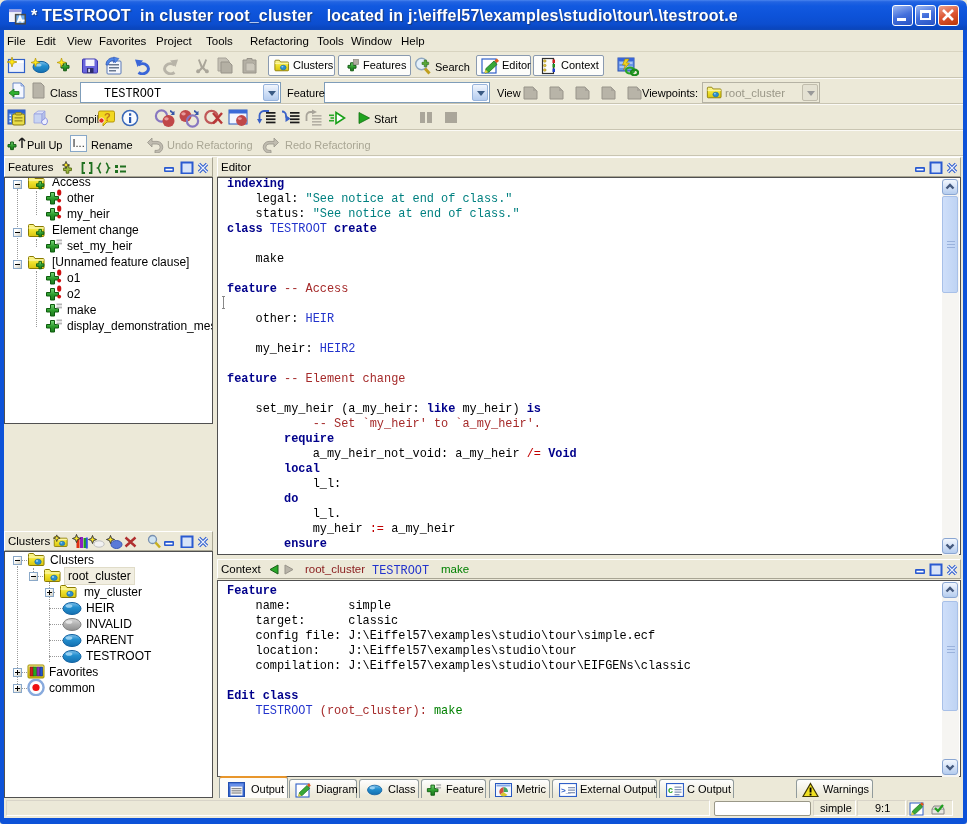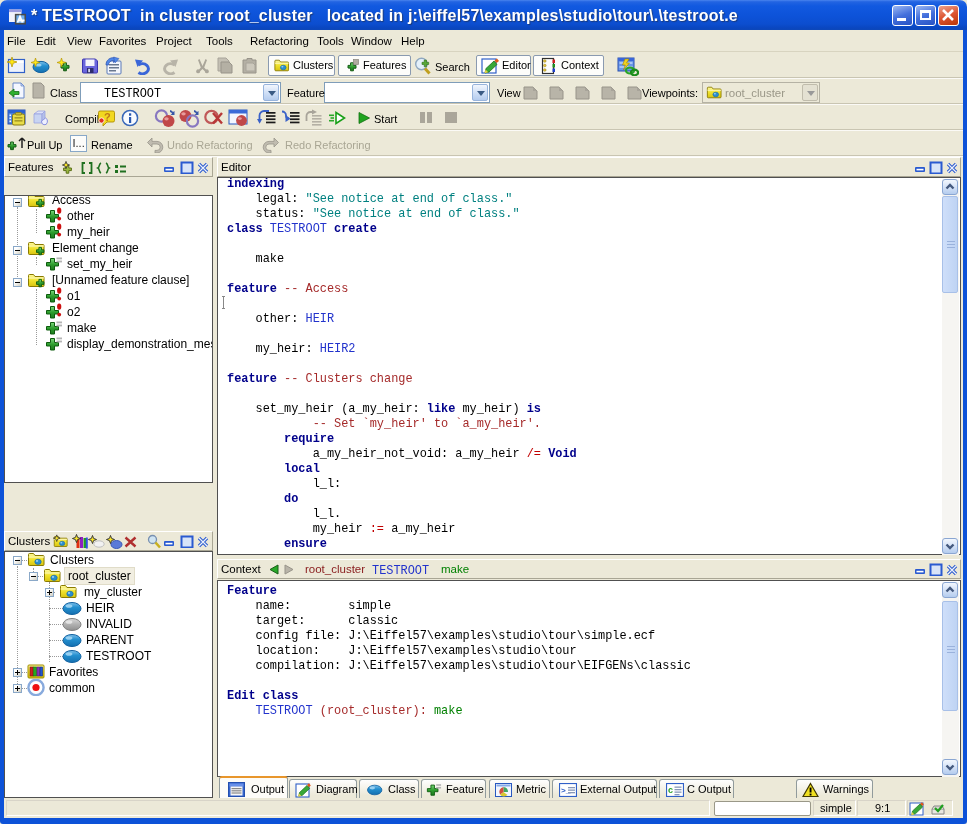--- a/index.html
+++ b/index.html
@@ -444,21 +444,21 @@
       <rect x="2.5" y="6.8" width="7" height="1.6" fill="#fff"></rect>
     </svg>
 <svg class="icon" style="left:175px;top:3px" width="14" height="13">
       <rect x="1.5" y="1.5" width="11" height="11" fill="#d8e4f8" stroke="#2a5ad0" stroke-width="2"></rect>
     </svg>
 <svg class="icon" style="left:191px;top:3px" width="14" height="13">
       <path d="M3 3 l8 8 m0 -8 l-8 8" stroke="#2a5ad0" stroke-width="3.2"></path>
       <path d="M3 3 l8 8 m0 -8 l-8 8" stroke="#eef2fa" stroke-width="1.2"></path>
     </svg>
 </div>
-<div class="abs panel-b" id="feat-b" style="left:4px;top:195px;width:209px;height:288px;overflow:hidden;">
+<div class="abs panel-b" id="feat-b" style="left:4px;top:177px;width:209px;height:247px;overflow:hidden;">
 
 <span class="abs" style="left:12px;top:11px;height:72px;border-left:1px dotted #9a9a9a"></span>
 <span class="abs" style="left:18px;top:7px;width:5px;border-top:-1px dotted #9a9a9a"></span>
 <span class="abs" style="left:18px;top:55px;width:5px;border-top:-1px dotted #9a9a9a"></span>
 <span class="abs" style="left:18px;top:87px;width:5px;border-top:-1px dotted #9a9a9a"></span>
 <span class="abs" style="left:31px;top:13px;height:24px;border-left:1px dotted #9a9a9a"></span>
 <span class="abs" style="left:31px;top:20px;width:9px;border-top:-1px dotted #9a9a9a"></span>
 <span class="abs" style="left:31px;top:36px;width:9px;border-top:-1px dotted #9a9a9a"></span>
 <span class="abs" style="left:31px;top:61px;height:8px;border-left:1px dotted #9a9a9a"></span>
 <span class="abs" style="left:31px;top:68px;width:9px;border-top:-1px dotted #9a9a9a"></span>
@@ -698,21 +698,21 @@
 <span class="k">class</span> <span class="cl">TESTROOT</span> <span class="k">create</span>
 
     make
 
 <span class="k">feature</span> <span class="cm">-- Access</span>
 
     other: <span class="cl">HEIR</span>
 
     my_heir: <span class="cl">HEIR2</span>
 
-<span class="k">feature</span> <span class="cm">-- Clusters change</span>
+<span class="k">feature</span> <span class="cm">-- Element change</span>
 
     set_my_heir (a_my_heir: <span class="k">like</span> my_heir) <span class="k">is</span>
             <span class="cm">-- Set `my_heir' to `a_my_heir'.</span>
         <span class="k">require</span>
             a_my_heir_not_void: a_my_heir <span class="op">/=</span> <span class="k">Void</span>
         <span class="k">local</span>
             l_l:
         <span class="k">do</span>
             l_l.
             my_heir <span class="op">:=</span> a_my_heir

